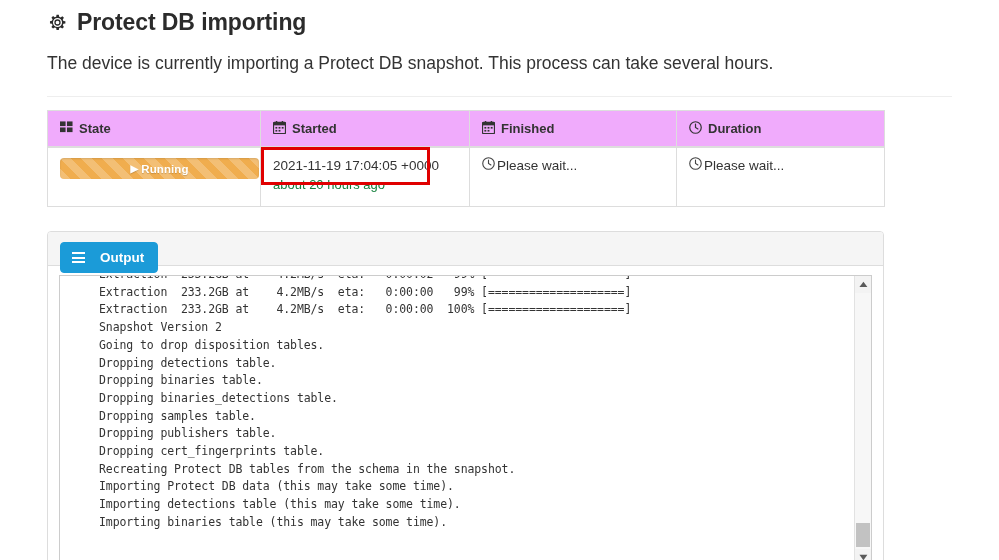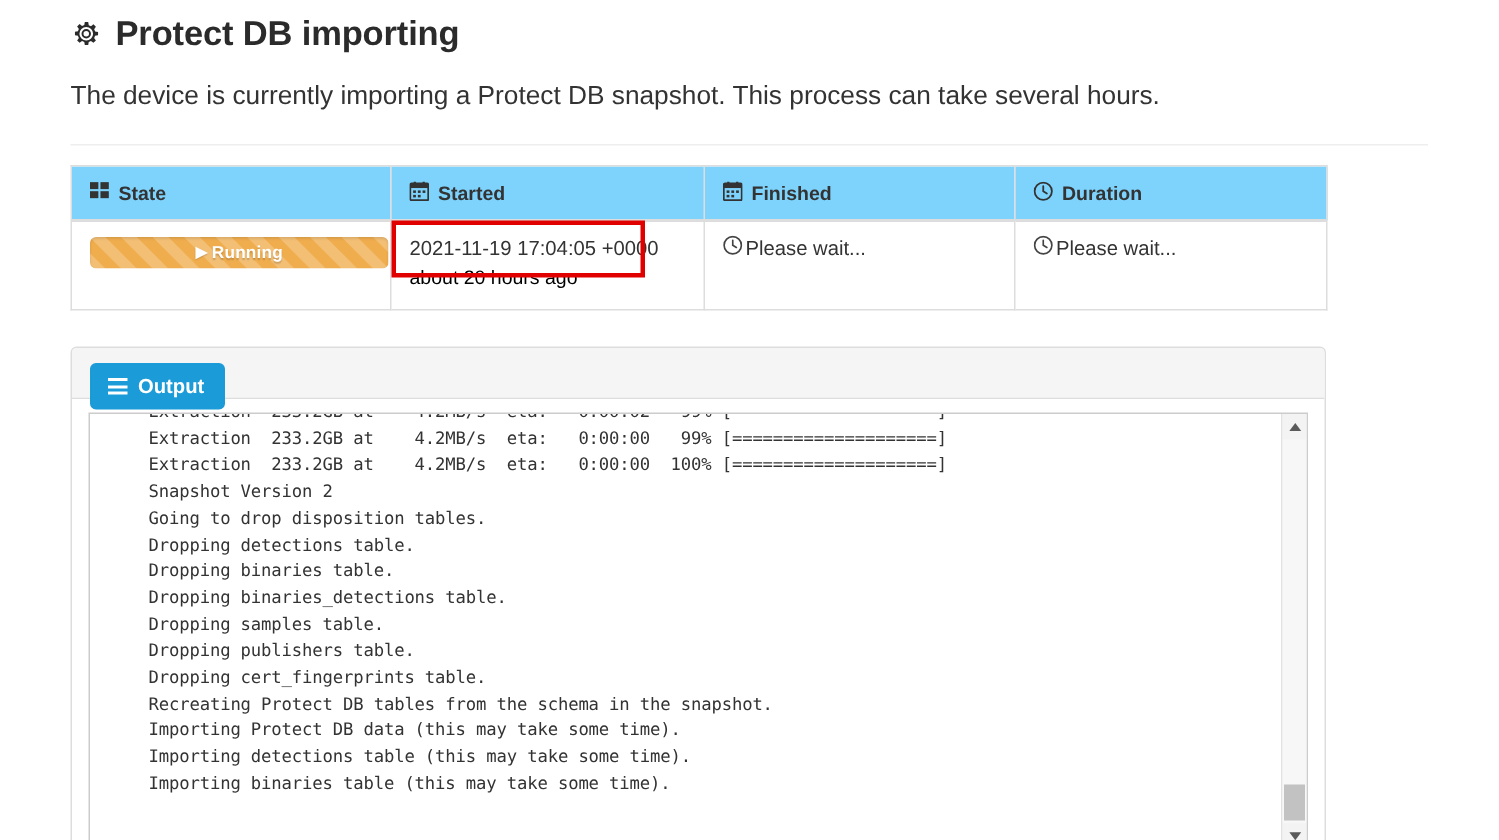--- a/index.html
+++ b/index.html
@@ -59,21 +59,21 @@
   
   .status-table {
     margin-top: 13px;
     width: 837px;
     border-collapse: collapse;
     border: 1px solid #dddddd;
     background: #ffffff;
     table-layout: fixed;
   }
   .status-table th {
-    background: #7dd3fc;
+    background: #f0abfc;
     border: 1px solid #dddddd;
     border-bottom-width: 2px;
     text-align: left;
     font-size: 13px;
     font-weight: bold;
     color: #333333;
     padding: 9px 10px 9px 12px;
     height: 17px;
     vertical-align: middle;
   }
@@ -138,21 +138,21 @@
     pointer-events: none;
   }
   .started-main {
     font-size: 13.5px;
     color: #333333;
     line-height: 17px;
     white-space: nowrap;
   }
   .started-sub {
     font-size: 13px;
-    color: #000000;
+    color: #15803d;
     line-height: 17px;
     padding-top: 2px;
   }
 
   .wait-cell {
     font-size: 13.5px;
     color: #333333;
     display: flex;
     align-items: flex-end;
     gap: 2px;
@@ -172,21 +172,21 @@
     background: #f5f5f5;
     border-bottom: 1px solid #dddddd;
     padding: 10px 12px;
     height: 34px;
     box-sizing: border-box;
     border-radius: 3px 3px 0 0;
   }
   .btn-output {
     display: inline-flex;
     align-items: center;
-    gap: 7px;
+    gap: 15px;
     background: #1b9bd8;
     border: 1px solid #1b9bd8;
     color: #ffffff;
     font-size: 13.5px;
     font-weight: bold;
     padding: 7px 13px 7px 11px;
     border-radius: 4px;
     line-height: 15px;
     cursor: pointer;
     font-family: "Liberation Sans", sans-serif;

